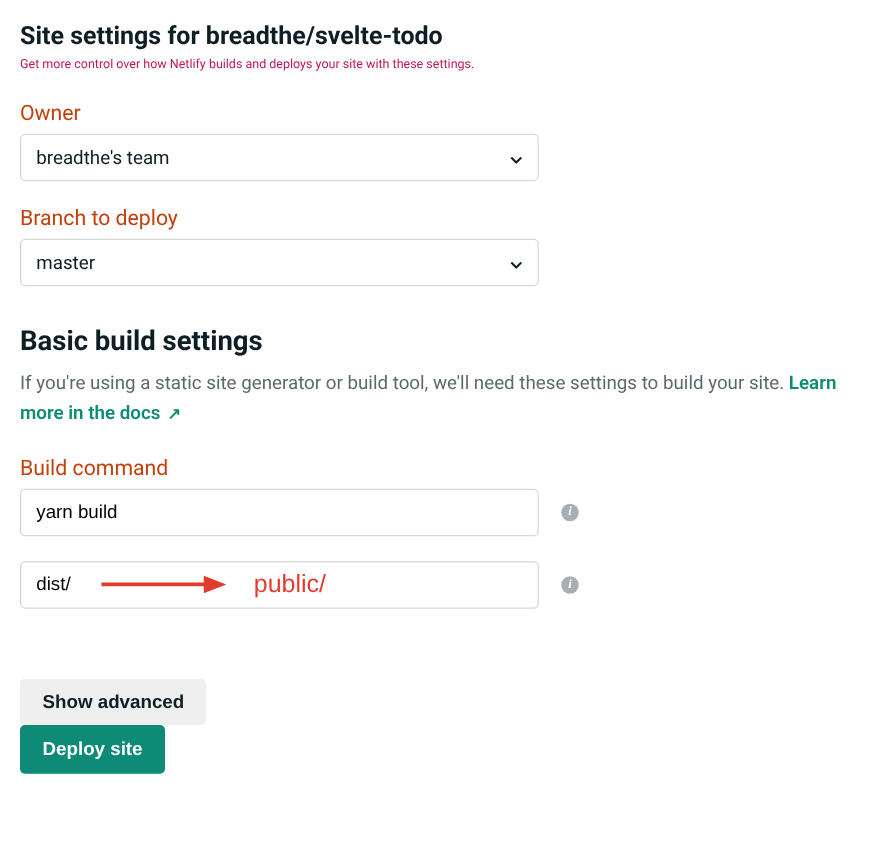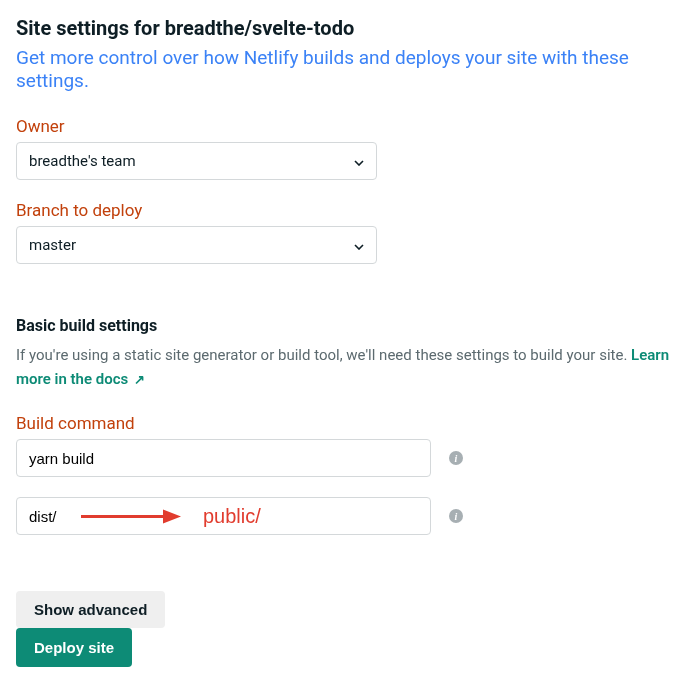--- a/index.html
+++ b/index.html
@@ -13,55 +13,55 @@
       width: 700px;
       color: #0e1e25;
       background: #fff;
     }
     .page-title {
       font-size: 20px;
       font-weight: 700;
       margin-bottom: 6px;
     }
     .page-subtitle {
-      font-size: 19px;
-      color: #3b82f6;
+      font-size: 10px;
+      color: #be185d;
       margin-bottom: 24px;
     }
     .field-group {
       margin-bottom: 20px;
     }
     .field-label {
       font-size: 17px;
       color: #c2410c;
       margin-bottom: 6px;
       display: block;
     }
     .select-control {
       position: relative;
-      width: 361px;
+      width: 415px;
       border: 1px solid #d4d8da;
       border-radius: 4px;
       height: 38px;
       display: flex;
       align-items: center;
       padding: 0 12px;
       font-size: 15px;
       cursor: pointer;
     }
     .select-chevron {
       position: absolute;
       right: 12px;
       top: 50%;
       transform: translateY(-50%);
     }
     .section-heading {
-      font-size: 16px;
-      font-weight: 700;
-      margin-top: 52px;
+      font-size: 22px;
+      font-weight: 700;
+      margin-top: 32px;
       margin-bottom: 8px;
       color: #0e1e25;
     }
     .section-desc {
       font-size: 15px;
       color: #5c6a6f;
       line-height: 1.6;
       margin-bottom: 22px;
     }
     .docs-link {

